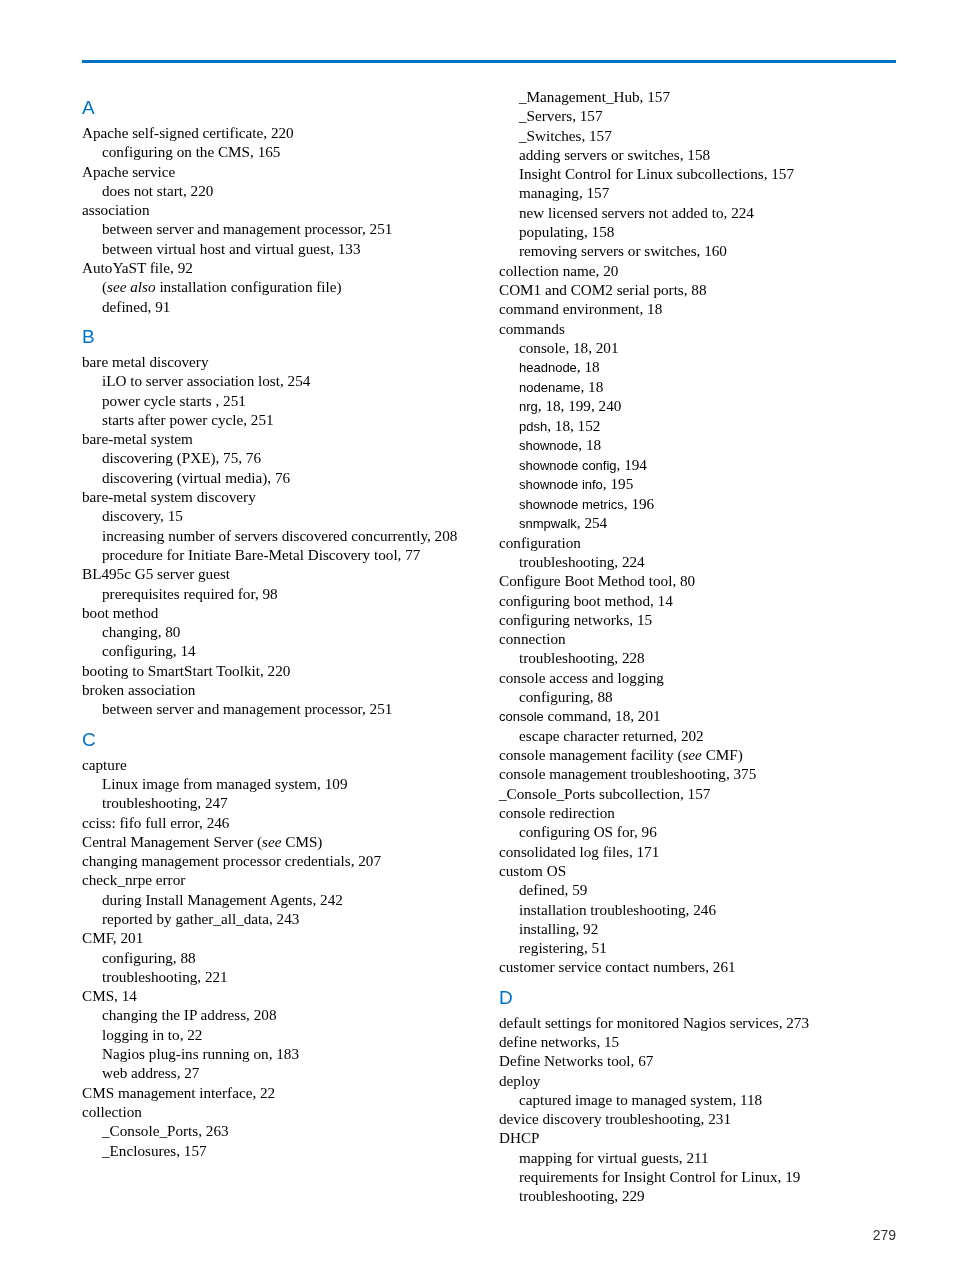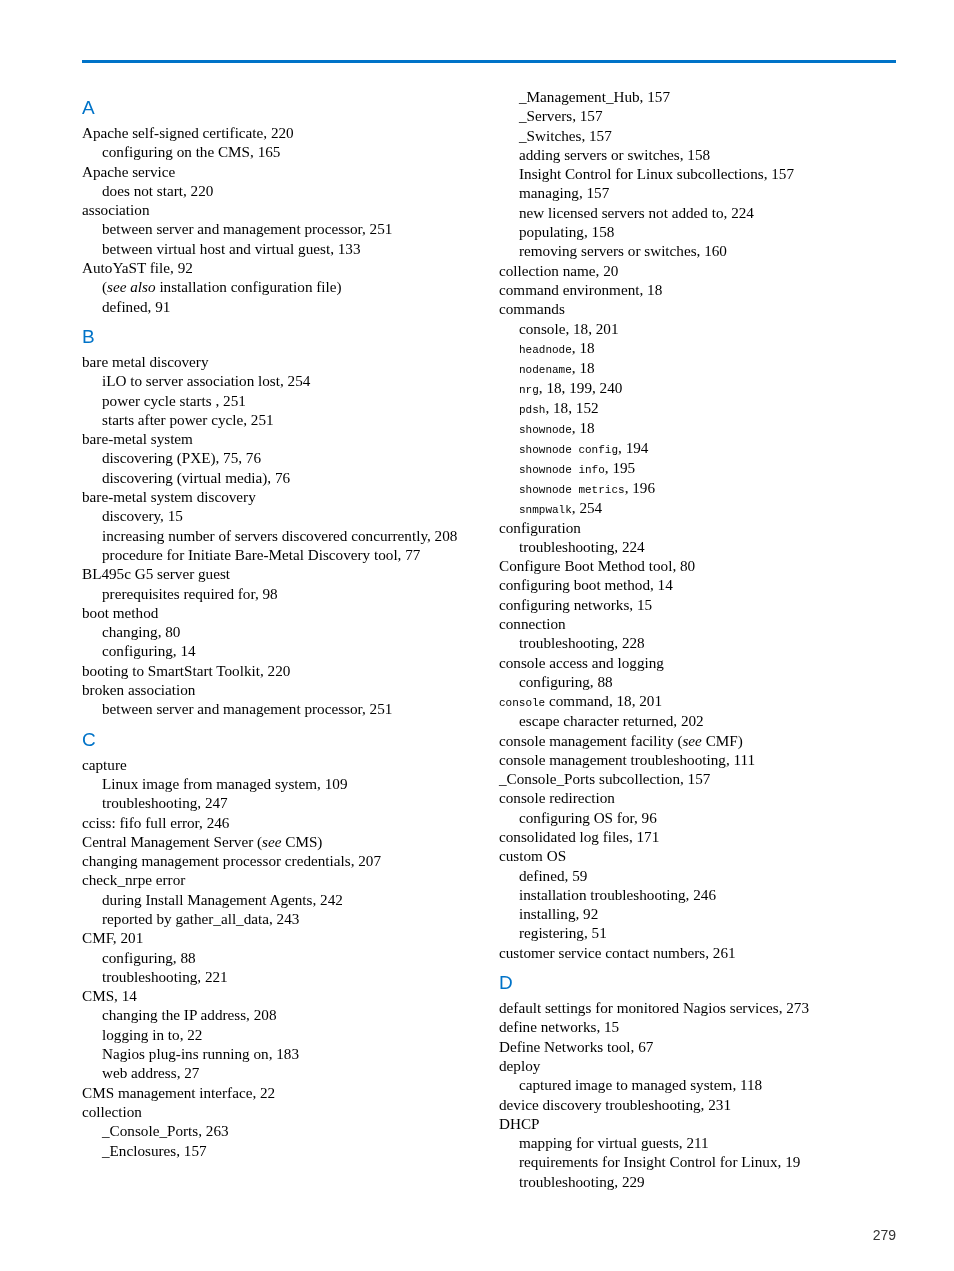--- a/index.html
+++ b/index.html
@@ -40,22 +40,22 @@
     line-height: 1.27;
     margin: 0;
     padding-left: 20px;
     text-indent: -20px;
   }
   .sub {
     padding-left: 40px;
     text-indent: -20px;
   }
   .mono {
-    font-family: Liberation Mono, monospace;
-    font-size: 11px;
+    font-family: Liberation Sans, sans-serif;
+    font-size: 13px;
   }
   .pagenum {
     position: absolute;
     bottom: 28px;
     right: 58px;
     font-size: 14px;
     font-family: Arial, Helvetica, sans-serif;
     color: #333;
     margin-left: 40px;
   }
@@ -126,20 +126,21 @@
         <p class="entry sub">_Management_Hub, 157</p>
         <p class="entry sub">_Servers, 157</p>
         <p class="entry sub">_Switches, 157</p>
         <p class="entry sub">adding servers or switches, 158</p>
         <p class="entry sub">Insight Control for Linux subcollections, 157</p>
         <p class="entry sub">managing, 157</p>
         <p class="entry sub">new licensed servers not added to, 224</p>
         <p class="entry sub">populating, 158</p>
         <p class="entry sub">removing servers or switches, 160</p>
         <p class="entry">collection name, 20</p>
+        <p class="entry">COM1 and COM2 serial ports, 88</p>
         <p class="entry">command environment, 18</p>
         <p class="entry">commands</p>
         <p class="entry sub">console, 18, 201</p>
         <p class="entry sub"><span class="mono">headnode</span>, 18</p>
         <p class="entry sub"><span class="mono">nodename</span>, 18</p>
         <p class="entry sub"><span class="mono">nrg</span>, 18, 199, 240</p>
         <p class="entry sub"><span class="mono">pdsh</span>, 18, 152</p>
         <p class="entry sub"><span class="mono">shownode</span>, 18</p>
         <p class="entry sub"><span class="mono">shownode config</span>, 194</p>
         <p class="entry sub"><span class="mono">shownode info</span>, 195</p>
@@ -150,21 +151,21 @@
         <p class="entry">Configure Boot Method tool, 80</p>
         <p class="entry">configuring boot method, 14</p>
         <p class="entry">configuring networks, 15</p>
         <p class="entry">connection</p>
         <p class="entry sub">troubleshooting, 228</p>
         <p class="entry">console access and logging</p>
         <p class="entry sub">configuring, 88</p>
         <p class="entry"><span class="mono">console</span> command, 18, 201</p>
         <p class="entry sub">escape character returned, 202</p>
         <p class="entry">console management facility (<em>see</em> CMF)</p>
-        <p class="entry">console management troubleshooting, 111</p>
+        <p class="entry">console management troubleshooting, 375</p>
         <p class="entry">_Console_Ports subcollection, 157</p>
         <p class="entry">console redirection</p>
         <p class="entry sub">configuring OS for, 96</p>
         <p class="entry">consolidated log files, 171</p>
         <p class="entry">custom OS</p>
         <p class="entry sub">defined, 59</p>
         <p class="entry sub">installation troubleshooting, 246</p>
         <p class="entry sub">installing, 92</p>
         <p class="entry sub">registering, 51</p>
         <p class="entry">customer service contact numbers, 261</p>

